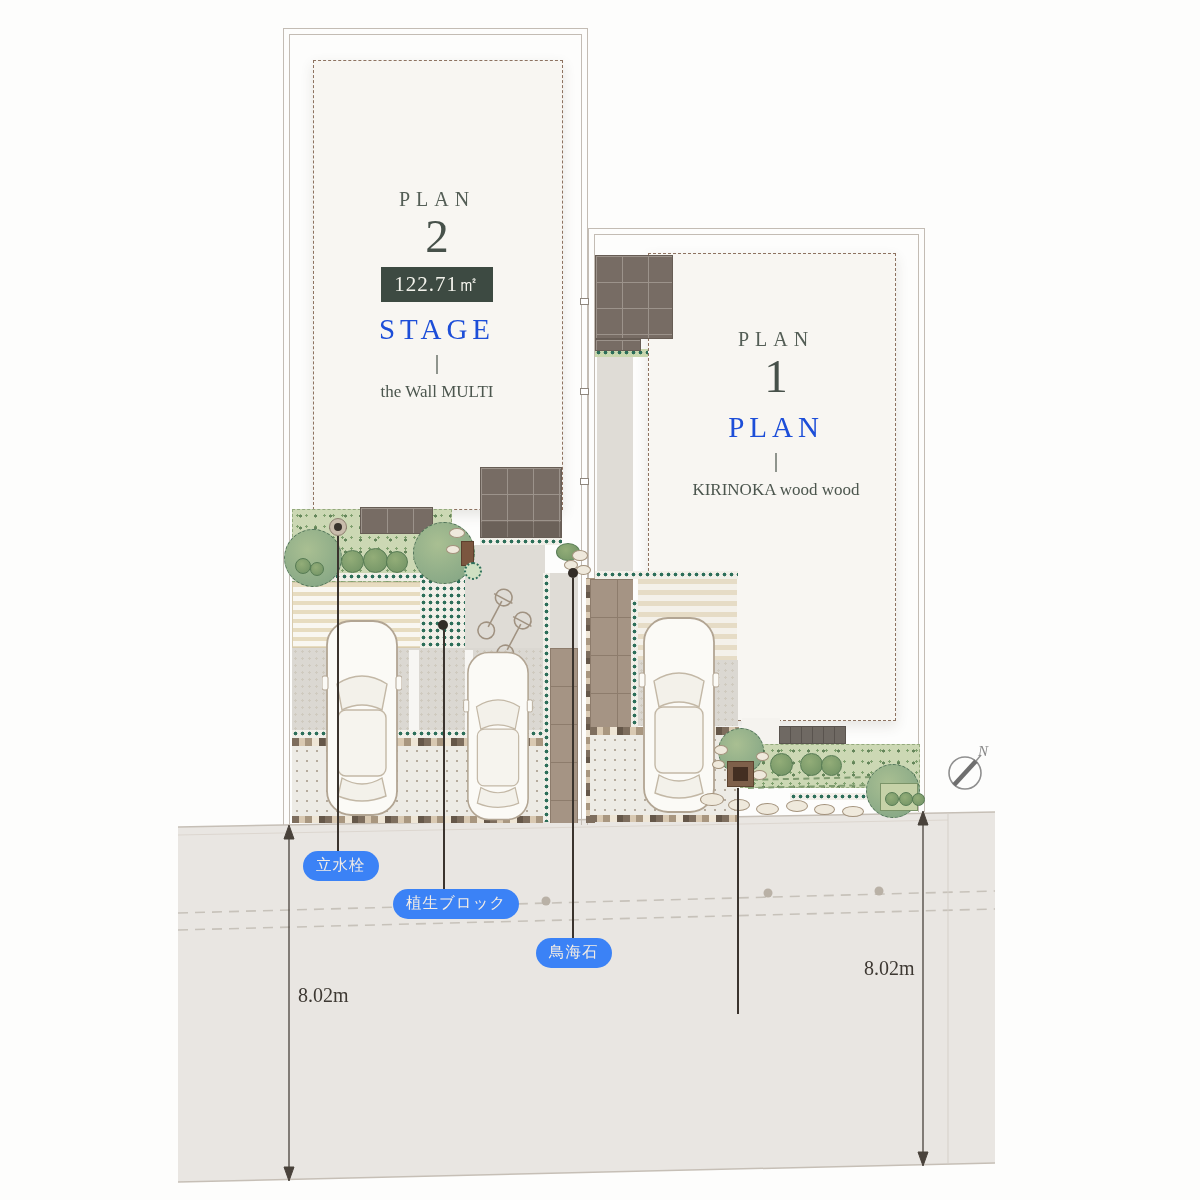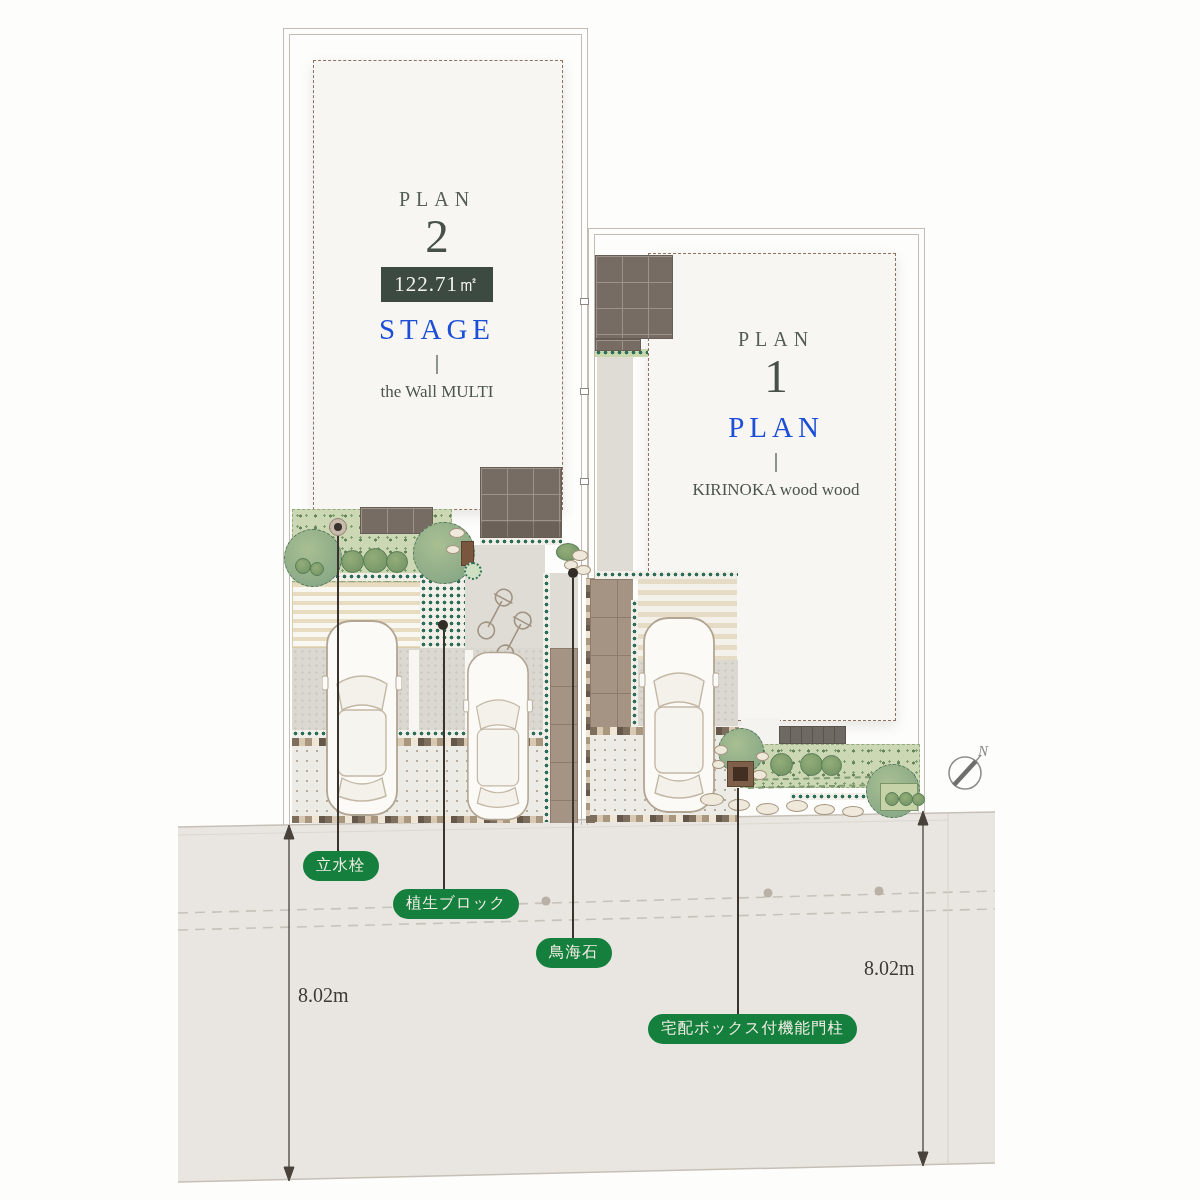--- a/index.html
+++ b/index.html
@@ -58,21 +58,21 @@
   
   .planblock{width:200px;text-align:center;color:#4c564e;}
   .plan-word{font-size:20px;letter-spacing:6px;color:#545e56;}
   .plan-num{font-size:47px;line-height:1.0;margin-top:2px;color:#47514a;}
   .plan-badge{display:inline-block;background:#3d4a42;color:#f3f3ec;font-size:21px;
               letter-spacing:1px;padding:3px 13px 4px;margin-top:7px;}
   .plan-name{font-size:29px;letter-spacing:5px;margin-top:11px;color:#1d4ed8;}
   .plan-div{width:2px;height:19px;background:#8f948d;margin:9px auto 0;}
   .plan-sub{font-size:17px;margin-top:8px;color:#4c564e;}
 
-  .pill{position:absolute;background:#15803d;color:#f2ece5;font-size:15.5px;letter-spacing:1px;
+  .pill{position:absolute;background:#3b82f6;color:#f2ece5;font-size:15.5px;letter-spacing:1px;
         padding:4px 13px 5px;border-radius:15px;white-space:nowrap;z-index:8;}
   .leader{position:absolute;width:1.6px;background:#3a332d;z-index:7;}
   .ldot{position:absolute;width:10px;height:10px;border-radius:50%;background:#332d27;z-index:7;}
   .dimtext{position:absolute;font-size:20px;color:#3e3933;z-index:7;}
   .wallrelief{background:#6f6963;background-image:repeating-linear-gradient(90deg,transparent 0 10px,#59534e 10px 11px);border:1px solid #5a544f;}
 </style>
 </head>
 <body>
 
 <div id="canvas">
@@ -260,21 +260,20 @@
 
   <div class="ldot" style="left:438px;top:620px;"></div>
   <div class="leader" style="left:443px;top:630px;height:259px;"></div>
   <div class="pill" style="left:393px;top:889px;">植生ブロック</div>
 
   <div class="ldot" style="left:568px;top:568px;"></div>
   <div class="leader" style="left:572px;top:578px;height:360px;"></div>
   <div class="pill" style="left:536px;top:938px;">鳥海石</div>
 
   <div class="leader" style="left:737px;top:788px;height:226px;"></div>
-  <div class="pill" style="left:648px;top:1014px;">宅配ボックス付機能門柱</div>
 
   <div class="dimtext" style="left:298px;top:984px;">8.02m</div>
   <div class="dimtext" style="left:864px;top:957px;">8.02m</div>
 
   <svg class="abs" style="left:936px;top:740px;z-index:6;" width="60" height="60" viewBox="0 0 60 60">
     <circle cx="29" cy="33" r="16" fill="none" stroke="#8f8f8f" stroke-width="1.6"></circle>
     <line x1="18" y1="45" x2="40" y2="21" stroke="#6f6f6f" stroke-width="4.5"></line>
     <line x1="40" y1="21" x2="45" y2="15" stroke="#8f8f8f" stroke-width="1.4"></line>
     <text x="42" y="16" font-size="15" font-style="italic" font-family="Liberation Serif, DejaVu Serif, serif" fill="#8a8a8a">N</text>
   </svg>

